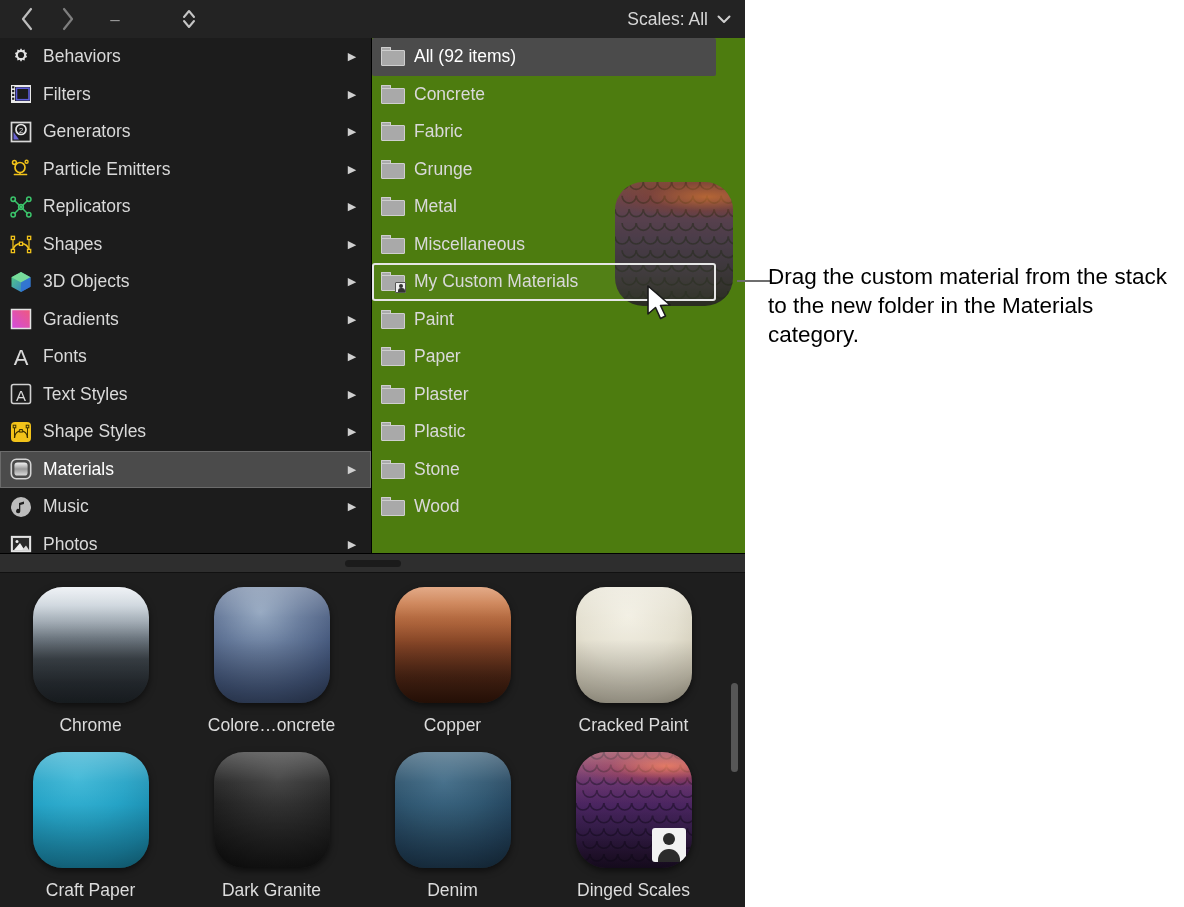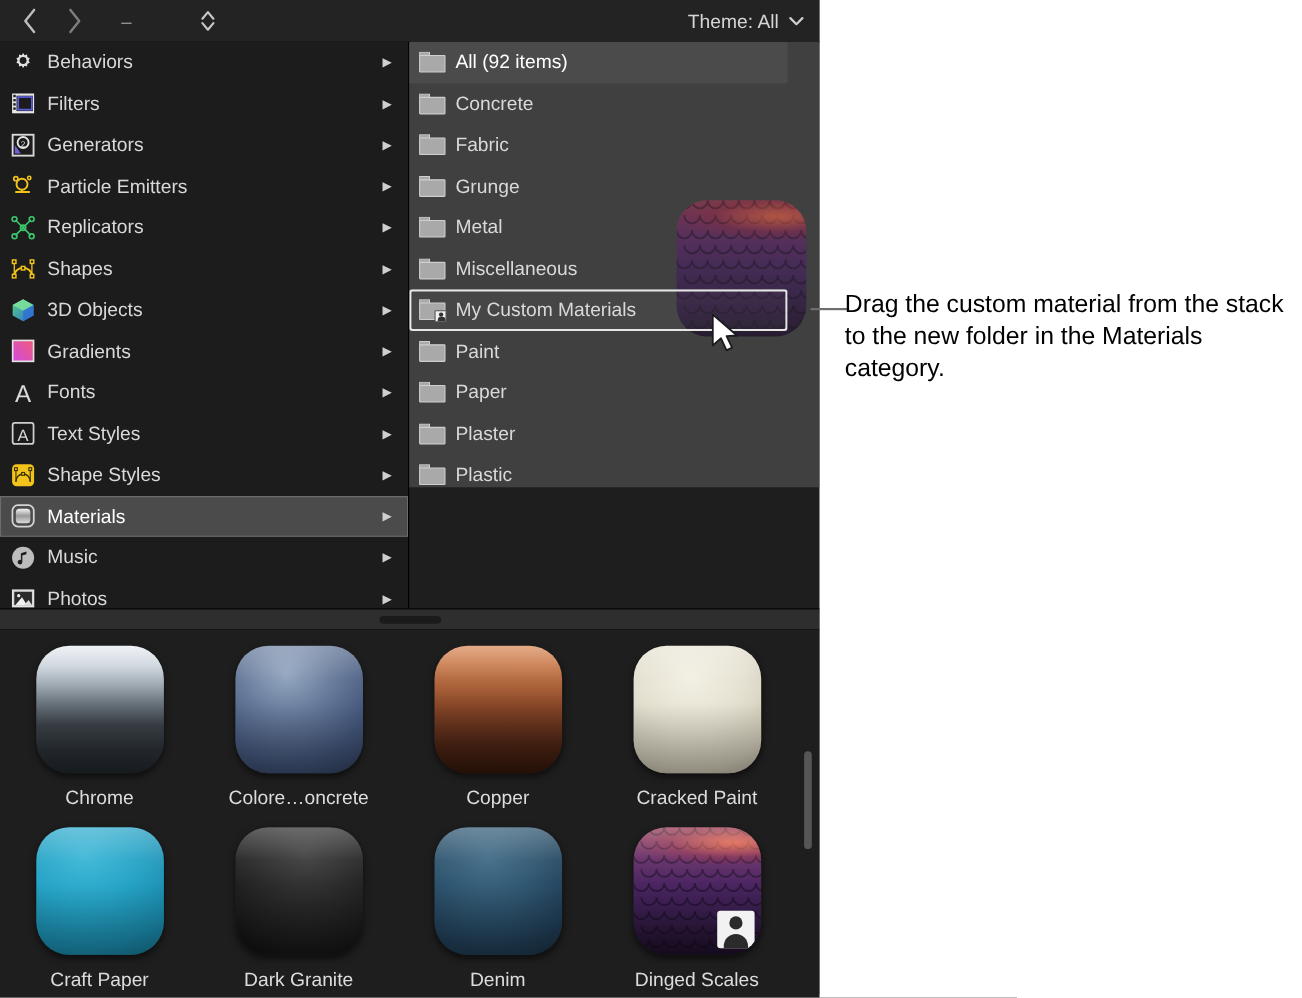--- a/index.html
+++ b/index.html
@@ -46,22 +46,22 @@
   #columns{
     position:absolute;left:0;top:38px;width:745px;height:515px;
   }
   #colA{
     position:absolute;left:0;top:0;width:371px;height:515px;
     background:#1c1c1c;
     border-right:1px solid #000;
     overflow:hidden;
   }
   #colB{
-    position:absolute;left:372px;top:0;width:373px;height:405px;
-    background:#404040;
+    position:absolute;left:372px;top:0;width:373px;height:515px;
+    background:#4d7c0f;
     overflow:hidden;
   }
 
   
   .row{
     position:relative;
     height:37.5px;
     display:flex;align-items:center;
     padding:0 0 0 8px;
     box-sizing:border-box;
@@ -242,21 +242,21 @@
     <div class="tb-btn" id="tb-dash">
       <span style="font-size:17px;line-height:1;">–</span>
     </div>
     <div class="tb-btn" id="tb-stepper">
       <svg width="16" height="26" viewBox="0 0 16 26">
         <polyline points="3,11 8,5 13,11" fill="none" stroke="#c6c6c6" stroke-width="2" stroke-linecap="round" stroke-linejoin="round"></polyline>
         <polyline points="3,15 8,21 13,15" fill="none" stroke="#c6c6c6" stroke-width="2" stroke-linecap="round" stroke-linejoin="round"></polyline>
       </svg>
     </div>
     <div id="tb-theme">
-      <span>Theme: All</span>
+      <span>Scales: All</span>
       <svg width="14" height="9" viewBox="0 0 14 9">
         <polyline points="1.5,1.5 7,7 12.5,1.5" fill="none" stroke="#cfcfcf" stroke-width="2" stroke-linecap="round" stroke-linejoin="round"></polyline>
       </svg>
     </div>
   </div>
 
   <div id="columns">
 
     <div id="colA">
         <div class="row">

